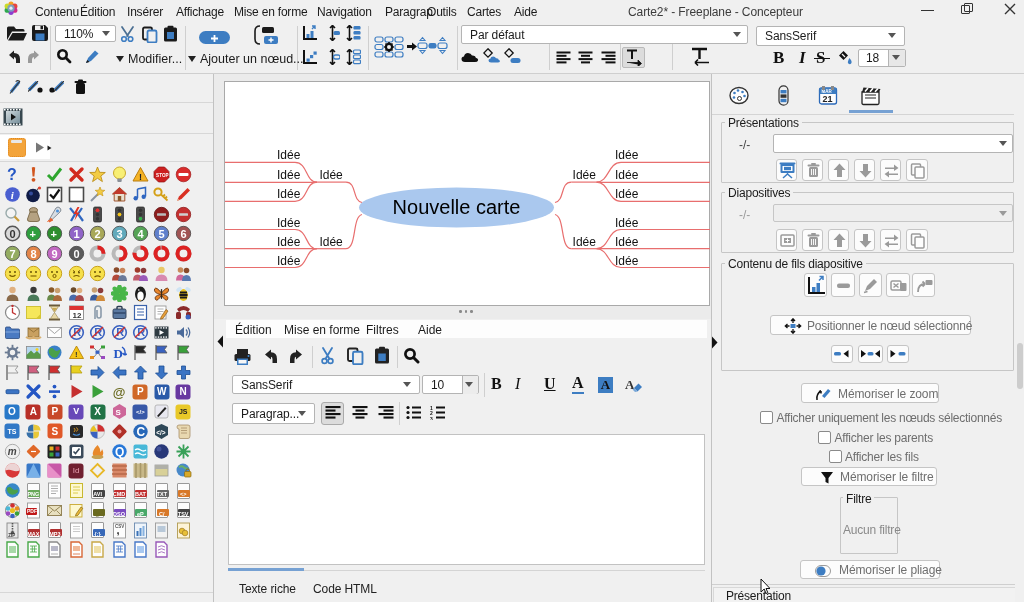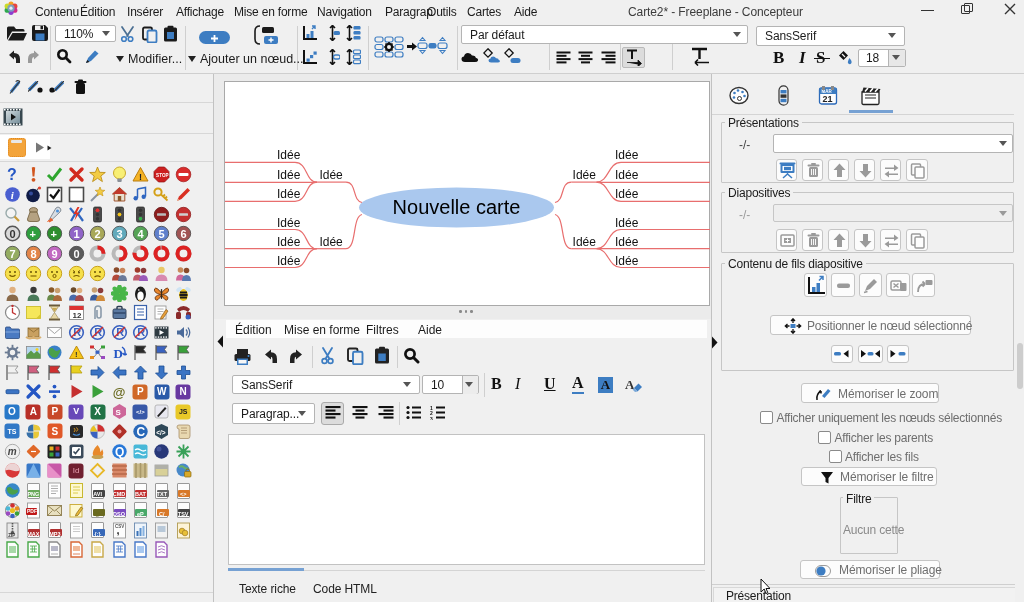--- a/index.html
+++ b/index.html
@@ -1750,21 +1750,21 @@
 <div class="cb" style="left:828.5px;top:449.5px"></div>
 <div class="w" style="left:845px;top:449.5px;font-size:12px;color:#6e6e6e;font-weight:normal;white-space:nowrap;letter-spacing:-0.2px">Afficher les fils</div>
 <div class="btn" style="left:801px;top:466.5px;width:136px;height:19.5px">
     <svg width="14" height="14" viewBox="0 0 14 14" style="position:absolute;left:18px;top:3px">
       <path d="M1,1 L13,1 L8.5,7 L8.5,12.5 L5.5,11 L5.5,7 Z" fill="#111"></path>
     </svg>
     <div style="position:absolute;left:38px;top:2.5px;font-size:12px;color:#6e6e6e;white-space:nowrap;letter-spacing:-0.1px">Mémoriser le filtre</div>
   </div>
 <div class="fs" style="left:839.5px;top:497px;width:58.5px;height:56.5px"></div>
 <div class="leg" style="left:843px;top:491.5px"><span style="color:#1b1b1b;font-size:12px">Filtre</span></div>
-<div class="w" style="left:843px;top:523px;font-size:12px;color:#8a8a8a;font-weight:normal;white-space:nowrap;letter-spacing:-0.2px">Aucun cette</div>
+<div class="w" style="left:843px;top:523px;font-size:12px;color:#8a8a8a;font-weight:normal;white-space:nowrap;letter-spacing:-0.2px">Aucun filtre</div>
 <div class="btn" style="left:800px;top:559.5px;width:140px;height:19px">
     <svg width="16" height="12" viewBox="0 0 16 12" style="position:absolute;left:14px;top:4.5px">
       <rect x="0.5" y="0.5" width="15" height="11" rx="5.5" fill="none" stroke="#9a9a9a" stroke-width="1"></rect>
       <circle cx="6" cy="6" r="4.6" fill="#3d7dc2"></circle>
     </svg>
     <div style="position:absolute;left:38px;top:2.5px;font-size:12px;color:#6e6e6e;white-space:nowrap;letter-spacing:-0.1px">Mémoriser le pliage</div>
   </div>
 <div class="w" style="left:712px;top:583.5px;width:312px;height:1px;background:#cfcfcf"></div>
 <div class="w" style="left:713px;top:586.5px;width:305px;height:15.5px;background:#f2f2f2;border:1px solid #d8d8d8;border-bottom:none"></div>
 <div class="w" style="left:726px;top:588.5px;font-size:12px;color:#1b1b1b;font-weight:normal;white-space:nowrap;letter-spacing:-0.2px">Présentation</div>

